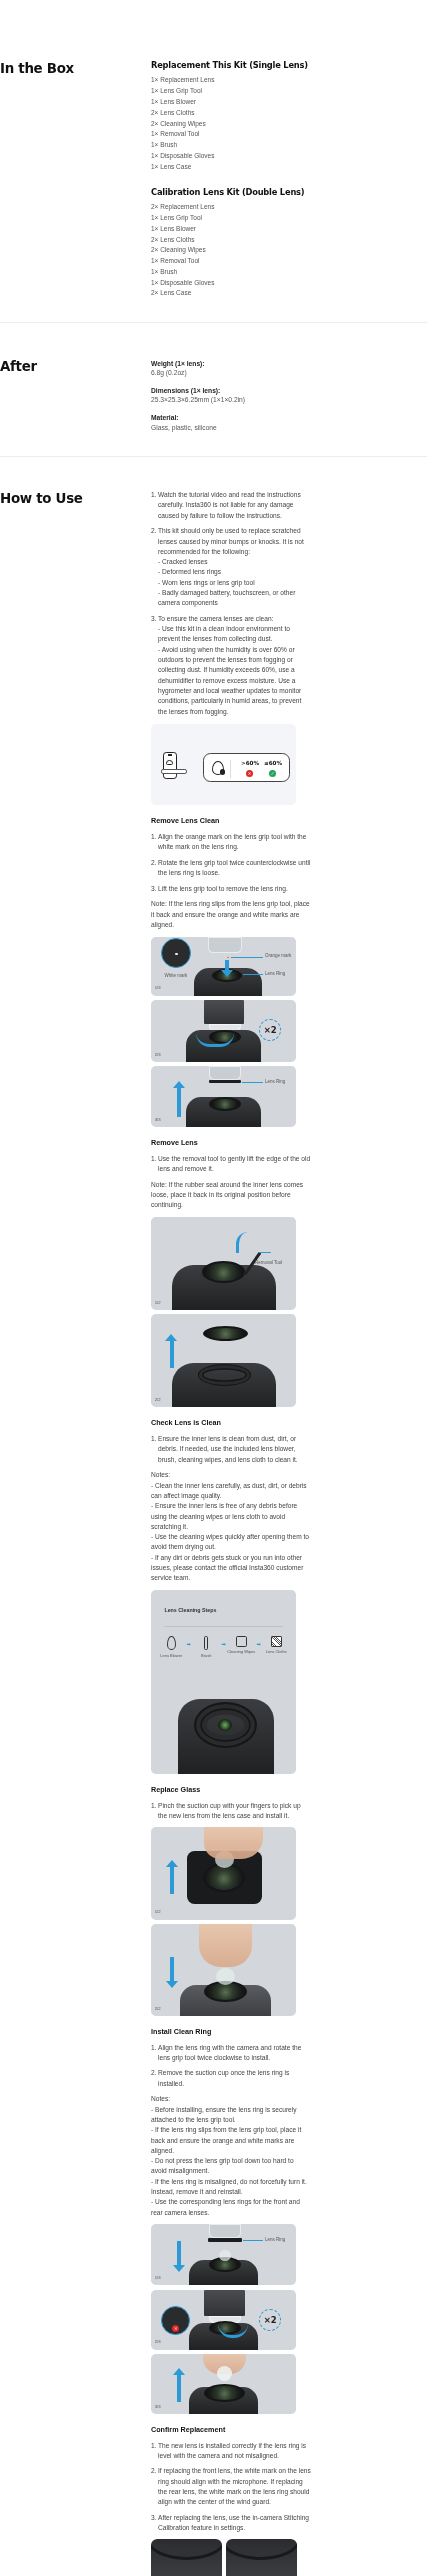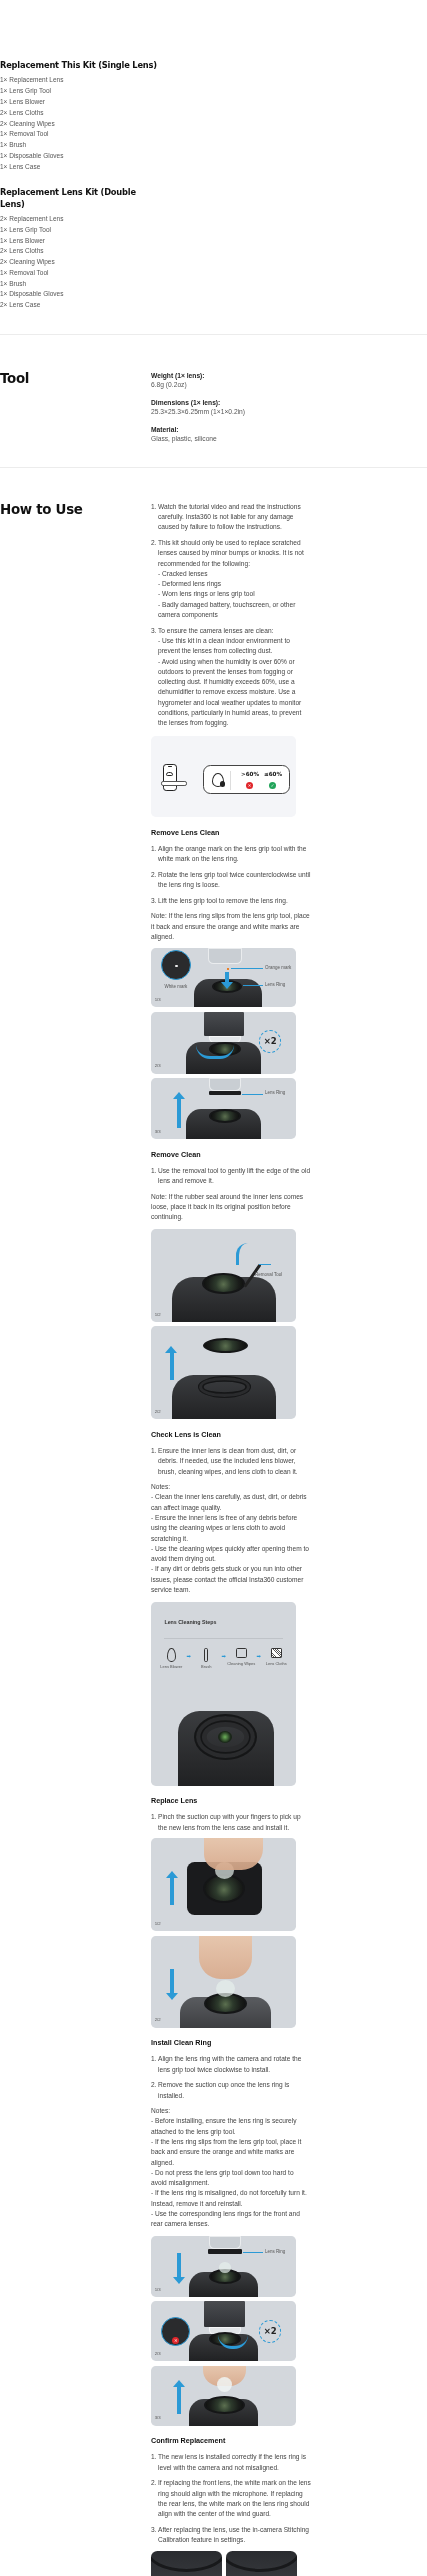--- a/index.html
+++ b/index.html
@@ -75,52 +75,53 @@
   
   .confirm-row { display: flex; gap: 3.7px; margin-bottom: 4.3px; }
   .confirm-half { width: 71px; height: 60px; border-radius: 6.4px; background: linear-gradient(180deg, #2a2c30 0%, #3a3c40 60%, #222326 100%); position: relative; overflow: hidden; }
 </style>
 </head>
 <body>
 
 <div class="page">
 
   <section class="section box-section">
+    <h2 class="section-title">In the Box</h2>
     <div class="section-body">
       <h3 class="kit-title">Replacement This Kit (Single Lens)</h3>
       <ul class="kit-list">
         <li>1× Replacement Lens</li>
         <li>1× Lens Grip Tool</li>
         <li>1× Lens Blower</li>
         <li>2× Lens Cloths</li>
         <li>2× Cleaning Wipes</li>
         <li>1× Removal Tool</li>
         <li>1× Brush</li>
         <li>1× Disposable Gloves</li>
         <li>1× Lens Case</li>
       </ul>
-      <h3 class="kit-title">Replacement Lens Kit (Double Lens)</h3>
+      <h3 class="kit-title">Calibration Lens Kit (Double Lens)</h3>
       <ul class="kit-list">
         <li>2× Replacement Lens</li>
         <li>1× Lens Grip Tool</li>
         <li>1× Lens Blower</li>
         <li>2× Lens Cloths</li>
         <li>2× Cleaning Wipes</li>
         <li>1× Removal Tool</li>
         <li>1× Brush</li>
         <li>1× Disposable Gloves</li>
         <li>2× Lens Case</li>
       </ul>
     </div>
   </section>
 
   <div class="divider"></div>
 
   <section class="section specs-section">
-    <h2 class="section-title">Tool</h2>
+    <h2 class="section-title">After</h2>
     <div class="section-body">
       <div class="spec-item">
         <div class="spec-label">Weight (1× lens):</div>
         <div class="spec-value">6.8g (0.2oz)</div>
       </div>
       <div class="spec-item">
         <div class="spec-label">Dimensions (1× lens):</div>
         <div class="spec-value">25.3×25.3×6.25mm (1×1×0.2in)</div>
       </div>
       <div class="spec-item">
@@ -223,21 +224,21 @@
           <div style="position:absolute;left:58px;top:13.4px;width:32px;height:3.7px;background:#1c1d1f;border-radius:1.1px;"></div>
           <div class="fig-line" style="left:91px;top:15.5px;width:21.4px;"></div>
           <span class="fig-label" style="left:114px;top:12.3px;">Lens Ring</span>
           <div class="cam" style="left:35px;top:31px;width:75px;height:32px;"></div>
           <div class="lens" style="left:58px;top:31px;width:32px;height:14px;"></div>
           <div class="arrow-up" style="left:26px;top:21.4px;height:29px;"></div>
           <span class="fig-caption">3/3</span>
         </div>
       </div>
 
-      <h3 class="sub-heading">Remove Clean</h3>
+      <h3 class="sub-heading">Remove Lens</h3>
       <ol class="steps">
         <li class="step">
           <span class="step-num">1.</span>
           <span class="step-text">Use the removal tool to gently lift the edge of the old lens and remove it.</span>
         </li>
       </ol>
       <p class="note">Note: If the rubber seal around the inner lens comes loose, place it back in its original position before continuing.</p>
 
       <div class="fig-group">
         <div class="figure" style="height:93px;">
@@ -296,21 +297,21 @@
               <span class="clean-name">Lens Cloths</span>
             </div>
           </div>
           <div class="cam" style="left:27px;top:109px;width:96px;height:80px;border-radius:21.4px 21.4px 0 0;"></div>
           <div style="position:absolute;left:43px;top:112px;width:63px;height:46px;border-radius:50%;border:2.1px solid #151617;box-shadow:inset 0 0 0 4.3px #2a2b2d, inset 0 0 0 5.9px #151617, inset 0 0 0 10.7px #2a2b2d;">
             <div style="position:absolute;left:22.4px;top:15px;width:14px;height:11.8px;border-radius:50%;background:radial-gradient(circle,#6cb05a 0%,#1c2a1a 60%,#0e0f0e 100%);"></div>
           </div>
         </div>
       </div>
 
-      <h3 class="sub-heading">Replace Lens</h3>
+      <h3 class="sub-heading">Replace Glass</h3>
       <ol class="steps">
         <li class="step">
           <span class="step-num">1.</span>
           <span class="step-text">Pinch the suction cup with your fingers to pick up the new lens from the lens case and install it.</span>
         </li>
       </ol>
 
       <div class="fig-group">
         <div class="figure" style="height:93px;">
           <div style="position:absolute;left:36px;top:24px;width:75px;height:53px;background:#1a1b1d;border-radius:7.5px;"></div>

